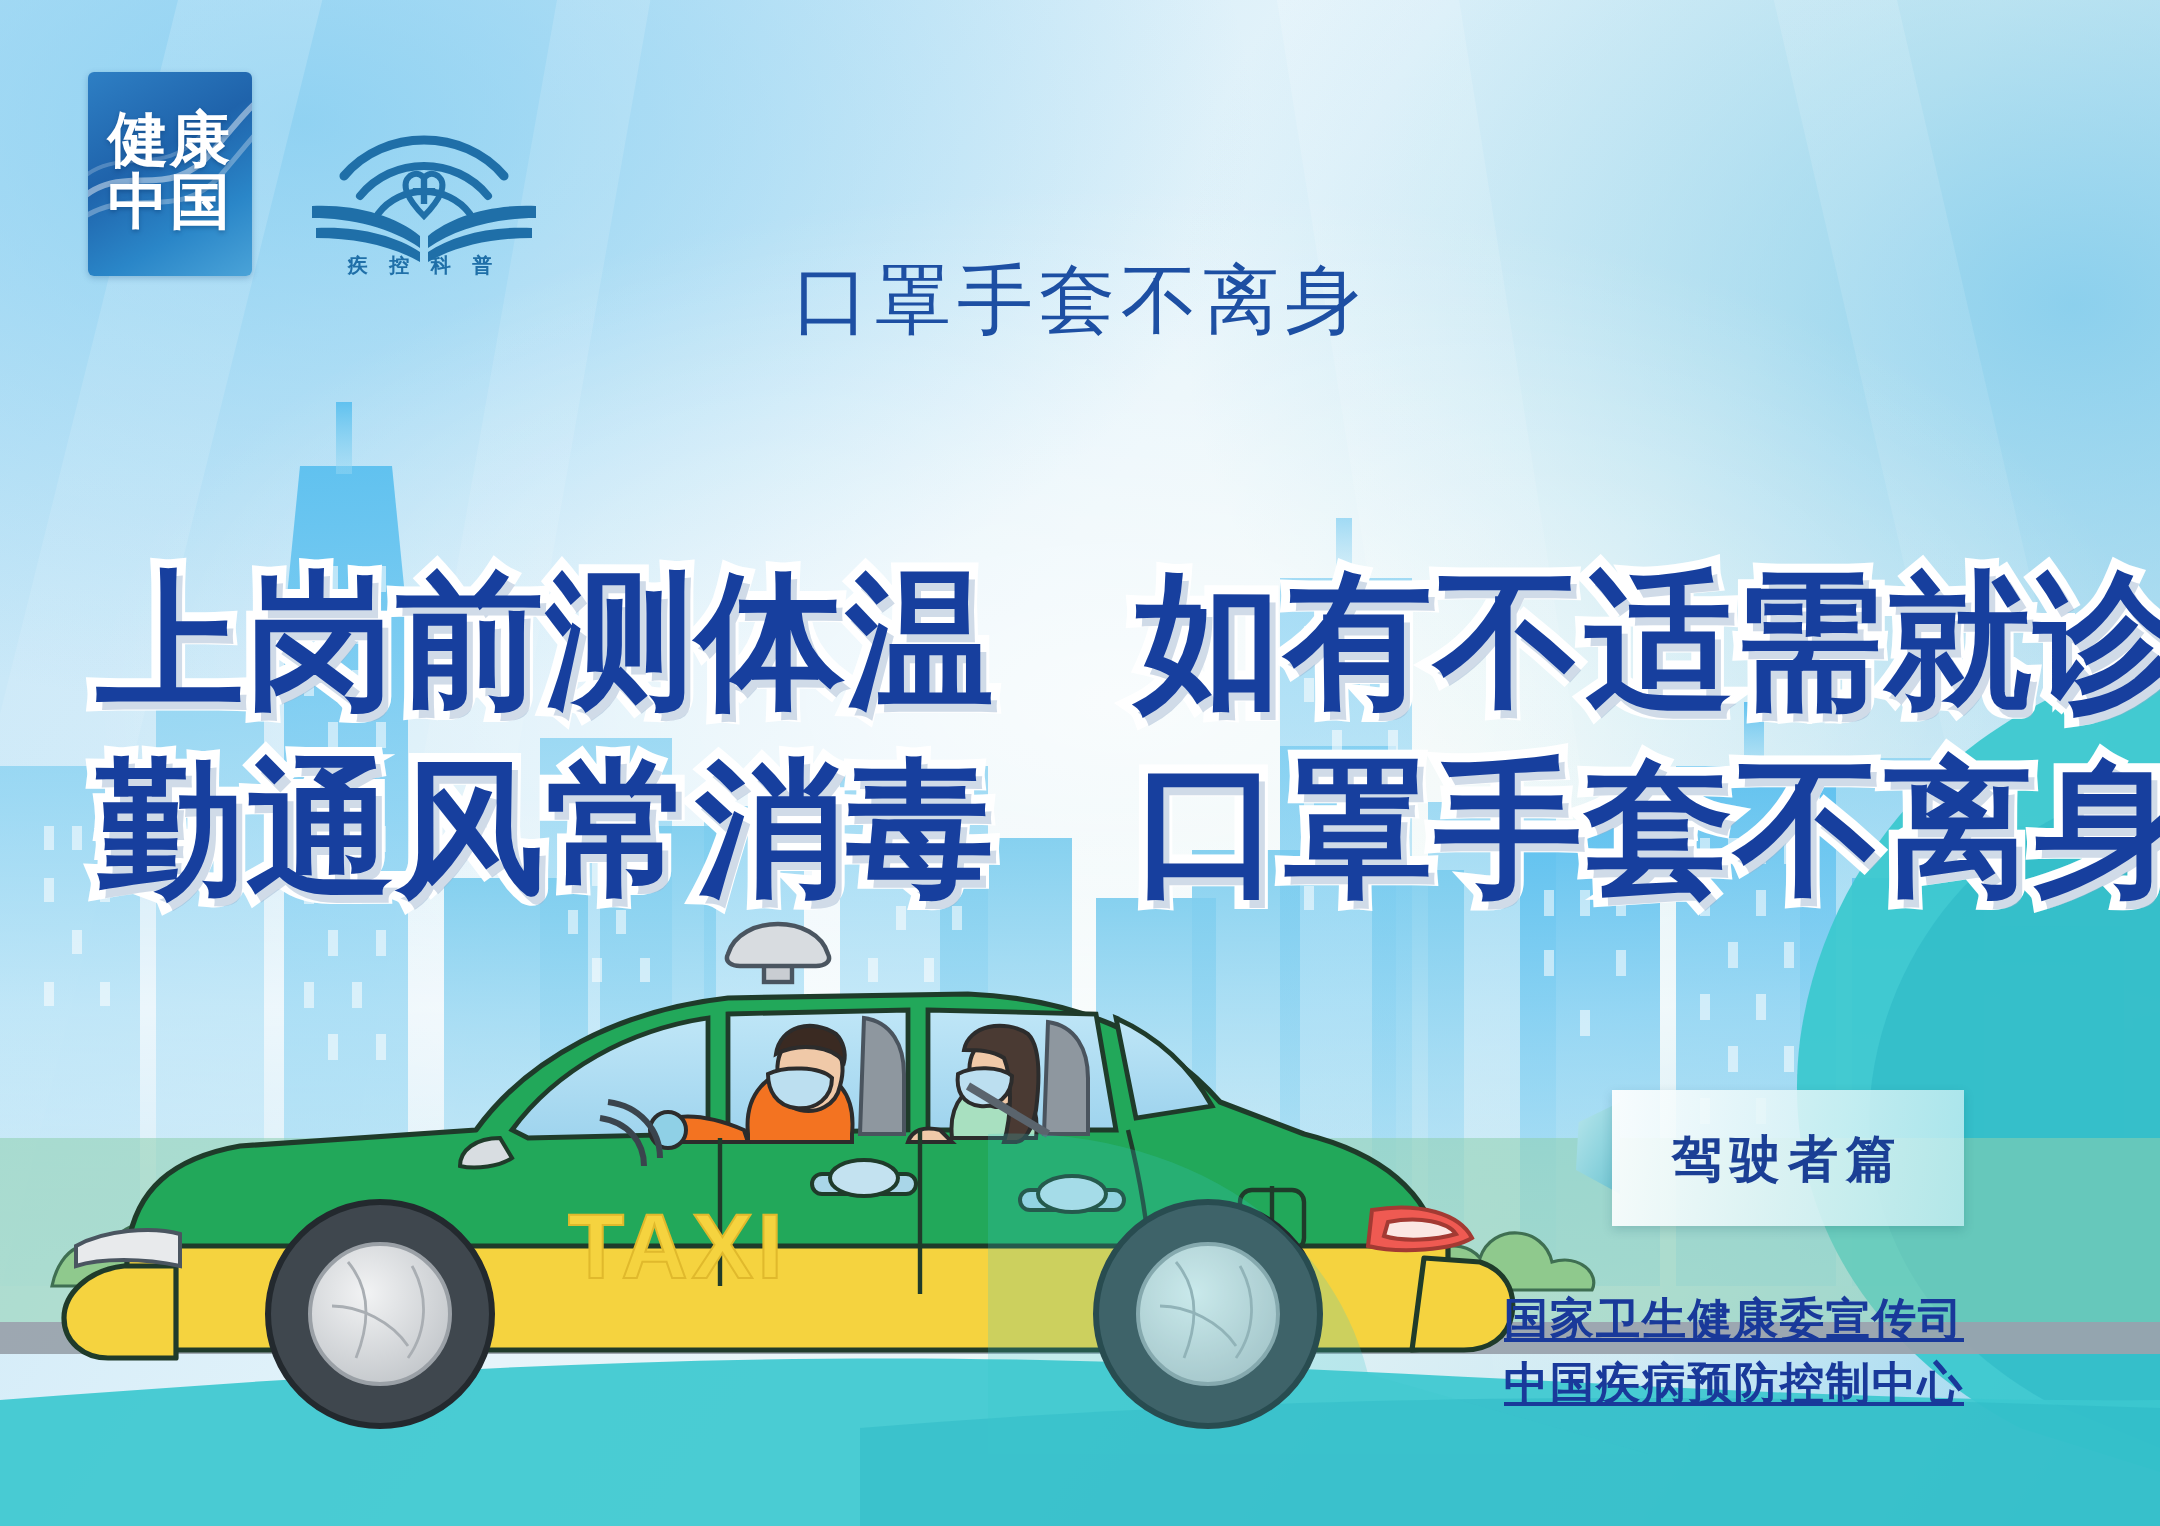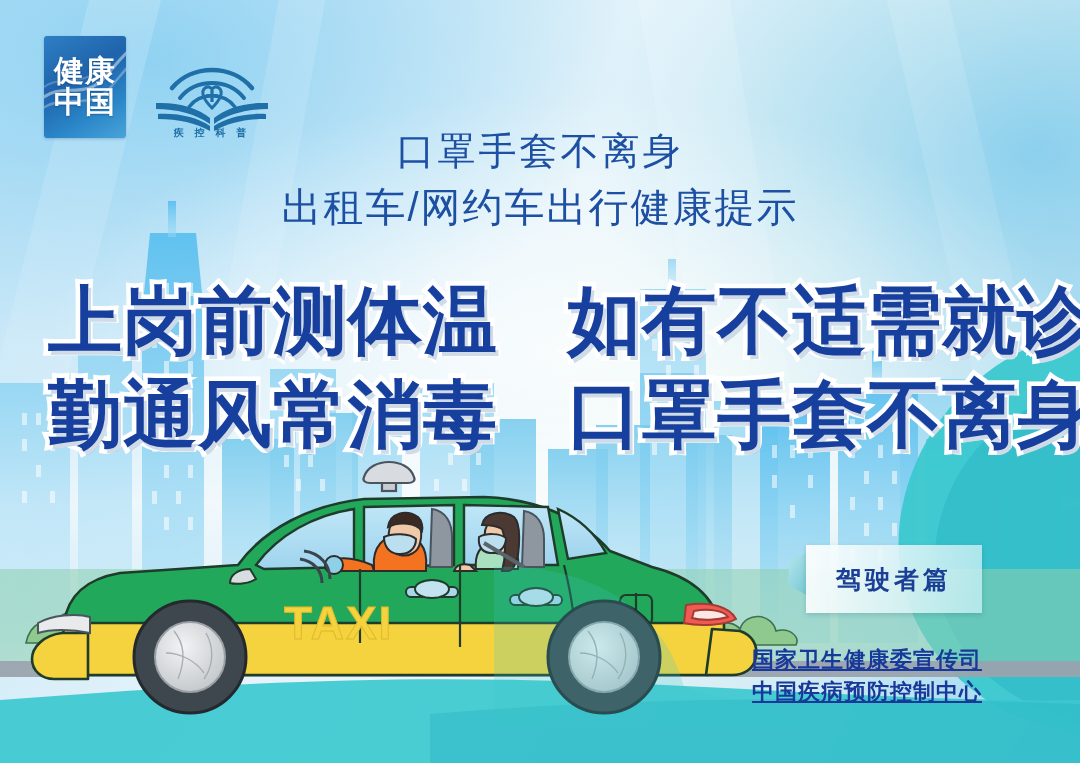--- a/index.html
+++ b/index.html
@@ -319,21 +319,20 @@
           <rect x="62.4" y="32" width="3.2" height="12" fill="#1f6fa8"></rect>
           <rect x="58.4" y="36" width="11.2" height="3.2" fill="#1f6fa8"></rect>
         </g>
       </svg>
       <div style="position:absolute;left:0;right:0;bottom:-2px;text-align:center;font-size:10px;font-weight:700;color:#1f6fa8;letter-spacing:4px;">疾 控 科 普</div>
     </div>
   </div>
 
   <div class="title-block">
     <div class="title-line1">口罩手套不离身</div>
-    <div class="title-line2">出租车/网约车出行健康提示</div>
   </div>
 
   <div class="headlines">
     <div class="headline">
       <span>上岗前测体温</span>
       <span class="hl-gap"></span>
       <span>如有不适需就诊</span>
     </div>
     <div class="headline">
       <span>勤通风常消毒</span>

